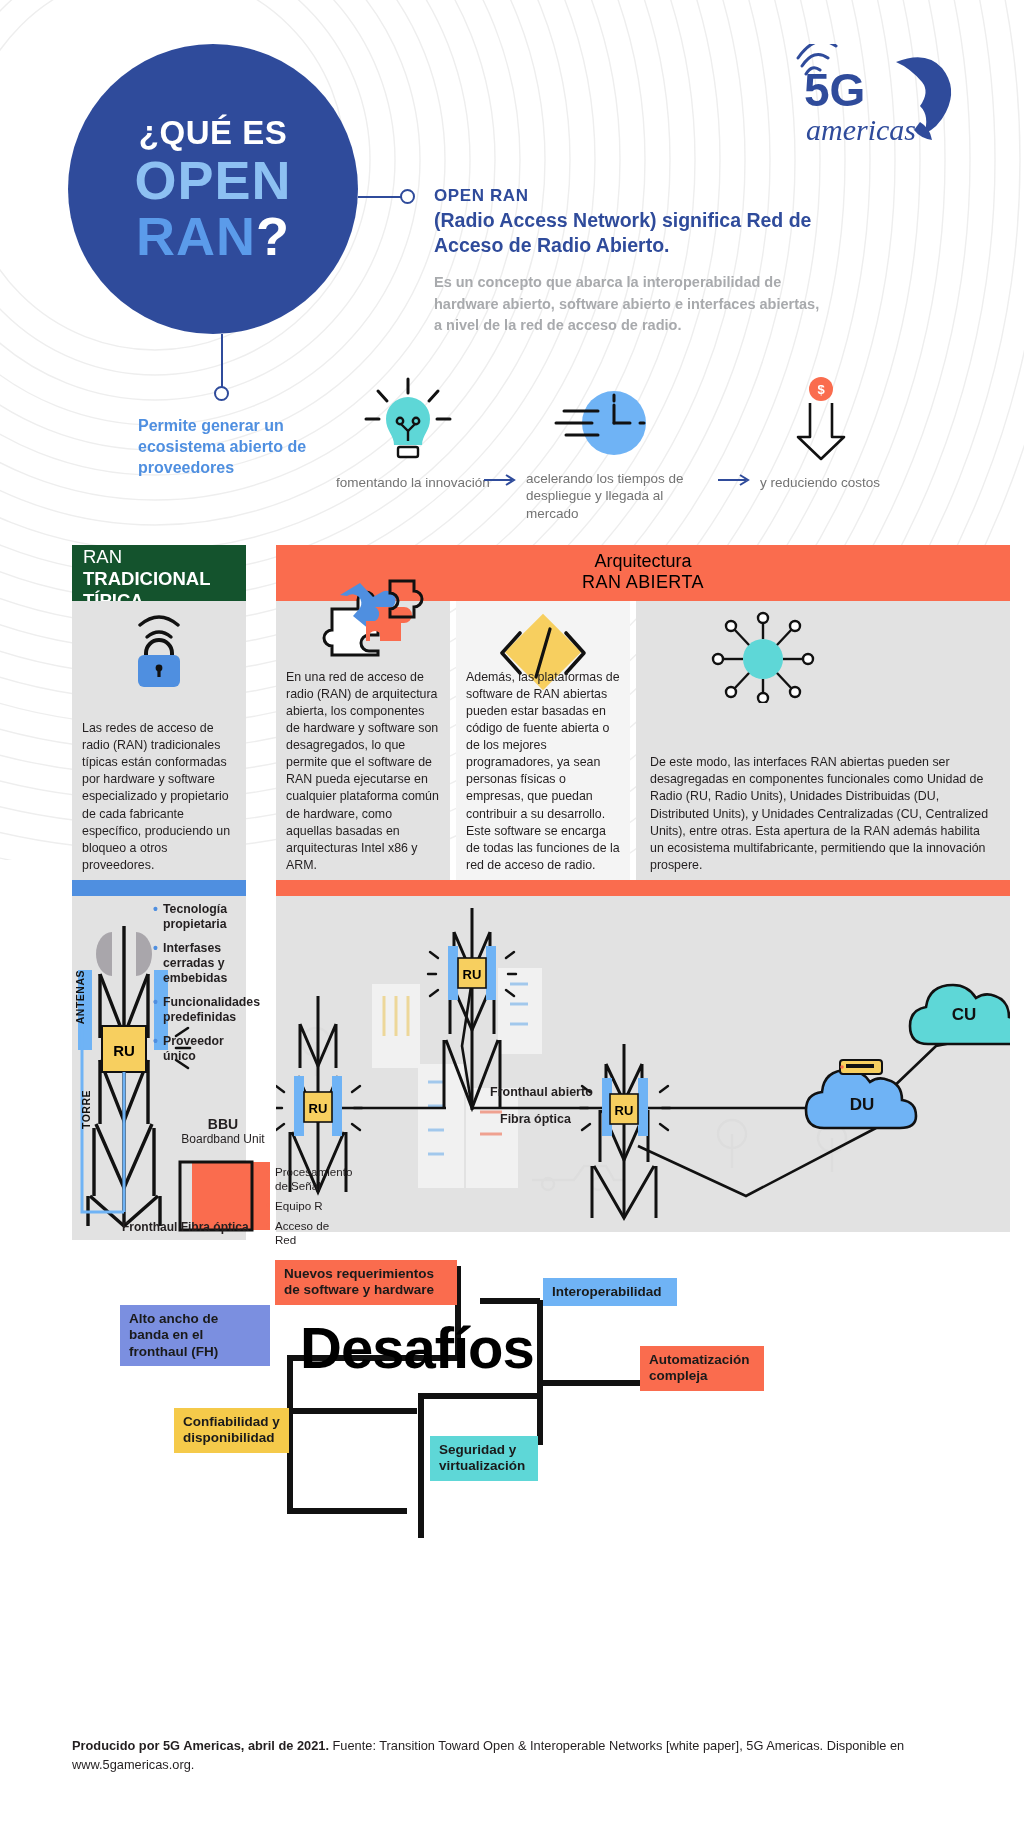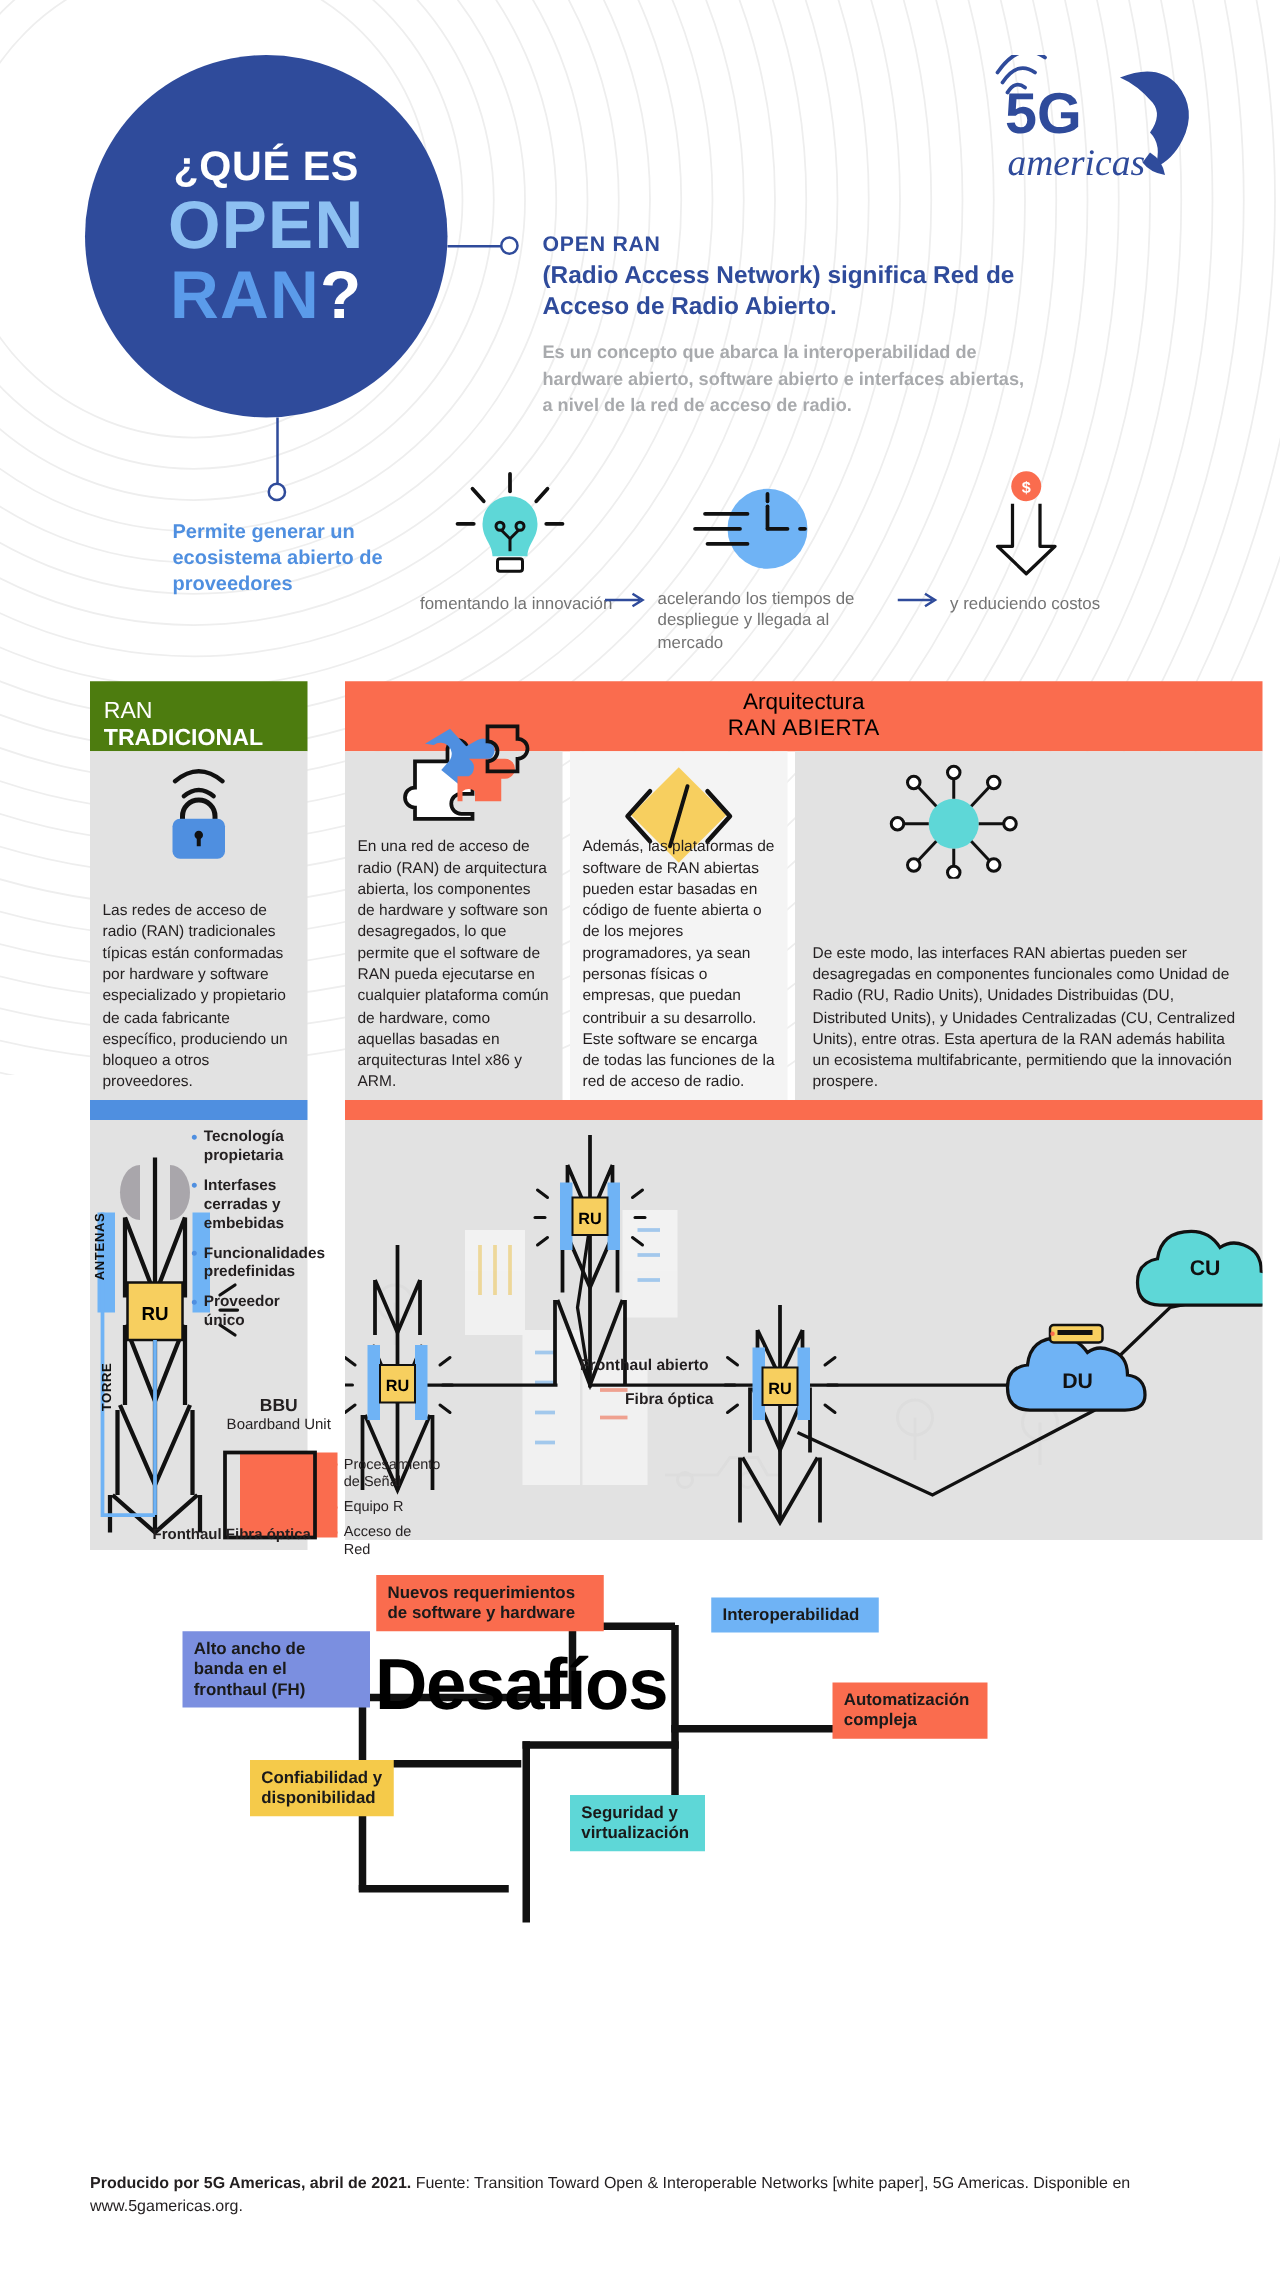--- a/index.html
+++ b/index.html
@@ -56,22 +56,22 @@
   
   .benefits { position: absolute; top: 375px; left: 336px; width: 640px; height: 130px; z-index: 3; }
   .benefit { position: absolute; }
   .benefit .cap { font-size: 13.5px; line-height: 1.28; color: #737373; }
   .arrow-ic { position: absolute; }
 
   
   .cmp { position: absolute; top: 545px; left: 0; width: 1024px; z-index: 3; }
 
   .hdr-trad {
-    position: absolute; left: 72px; top: 0; width: 174px; height: 56px; background: #4d7c0f;
-    color: #fff; padding: 12px 11px; line-height: 1.18;
+    position: absolute; left: 72px; top: 0; width: 174px; height: 56px; background: #14532d;
+    color: #fff; padding: 1px 11px; line-height: 1.18;
   }
   .hdr-trad .t1 { font-size: 18.5px; font-weight: 400; }
   .hdr-trad .t1 b { font-weight: 800; }
   .hdr-trad .t2 { font-size: 18.5px; font-weight: 800; }
 
   .hdr-open {
     position: absolute; left: 276px; top: 0; width: 734px; height: 56px; background: #fa6c4e;
     color: #000000; text-align: center; padding-top: 6px; line-height: 1.16;
   }
   .hdr-open .o1 { font-size: 18px; font-weight: 400; }
@@ -102,27 +102,27 @@
   .bbu-wrap { position: absolute; left: 168px; top: 236px; width: 110px; z-index: 7; text-align: center; }
   .bbu-t1 { font-size: 14px; font-weight: 800; }
   .bbu-t2 { font-size: 12px; font-weight: 400; }
 
   .bbu-legend { position: absolute; left: 250px; top: 285px; width: 92px; z-index: 8; padding-left: 16px; }
   .bbu-legend li { list-style: none; font-size: 11.6px; line-height: 1.2; margin-bottom: 6px; position: relative; padding-left: 9px; }
   .bbu-legend li:before { content: "•"; position: absolute; left: 0; top: -1px; color: #fa6c4e; font-size: 13px; }
 
   .fh-label { position: absolute; left: 122px; top: 340px; font-size: 12px; font-weight: 800; line-height: 1.25; z-index: 8;}
 
-  .fh-open { position: absolute; left: 464px; top: 205px; font-size: 12.5px; font-weight: 800; z-index: 8;}
+  .fh-open { position: absolute; left: 490px; top: 205px; font-size: 12.5px; font-weight: 800; z-index: 8;}
   .fh-fib  { position: absolute; left: 500px; top: 232px; font-size: 12.5px; font-weight: 800; z-index: 8;}
 
   
   .des { position: absolute; top: 1250px; left: 0; width: 1024px; height: 270px; z-index: 4; }
   .des-title { position: absolute; left: 300px; top: 64px; font-size: 58px; font-weight: 800; letter-spacing: -1px; color: #000; }
-  .chip { position: absolute; font-size: 13.5px; font-weight: 800; line-height: 1.22; padding: 6px 9px; color: #1a1a1a; margin-left: 26px; }
+  .chip { position: absolute; font-size: 13.5px; font-weight: 800; line-height: 1.22; padding: 6px 9px; color: #1a1a1a; }
   .rule { position: absolute; background: #111; }
 
   
   .footer {
     position: absolute; left: 72px; top: 1736px; width: 880px; z-index: 5;
     font-size: 12.8px; line-height: 1.5; color: #231f20;
   }
   .footer b { font-weight: 800; }
 </style>
 </head>

